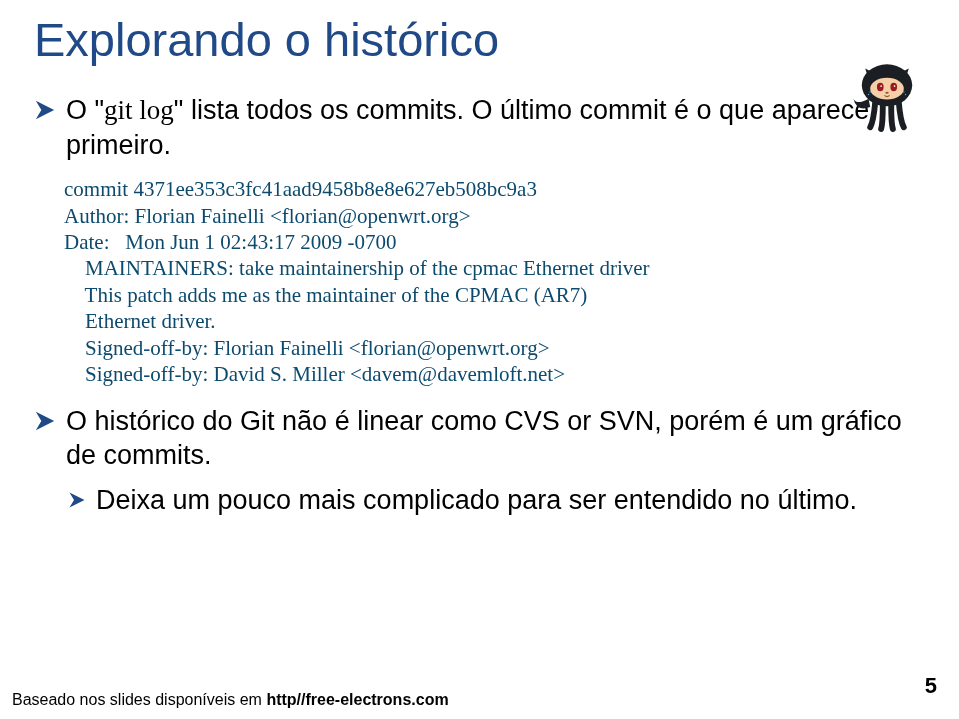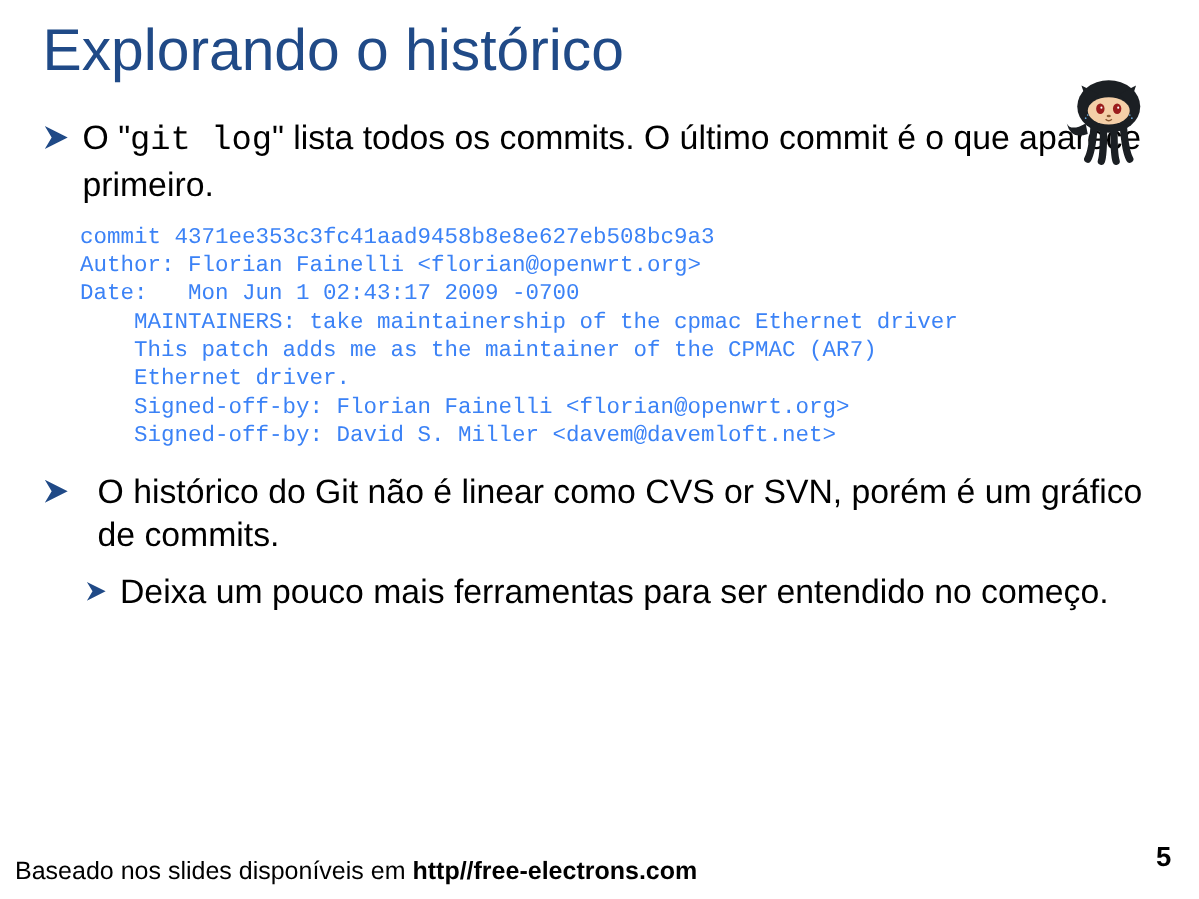--- a/index.html
+++ b/index.html
@@ -34,37 +34,37 @@
     margin-top: 6px;
   }
   .arrow-large svg { width: 22px; height: 22px; }
   .arrow-small svg { width: 18px; height: 18px; margin-top: 2px; }
   .body-text {
     font-size: 27px;
     color: #000;
     line-height: 1.28;
   }
   .mono {
-    font-family: Liberation Mono, monospace;
+    font-family: Liberation Serif, serif;
     text-align: center;
   }
   .code-block {
-    font-family: Liberation Mono, monospace;
-    font-size: 18px;
+    font-family: Liberation Serif, serif;
+    font-size: 21px;
     line-height: 1.26;
-    color: #3b82f6;
+    color: #0c4a6e;
     margin: 10px 0 16px 30px;
     white-space: pre;
   }
   .group { margin-bottom: 14px; }
   .footer {
     position: absolute;
     bottom: 10px;
     left: 12px;
-    font-size: 20px;
+    font-size: 16px;
     color: #000;
   }
   .footer b { font-weight: bold; }
   .page-num {
     position: absolute;
     bottom: 20px;
     right: 22px;
     font-size: 22px;
     font-weight: bold;
     color: #000;
@@ -98,36 +98,36 @@
   <div class="code-block">commit 4371ee353c3fc41aad9458b8e8e627eb508bc9a3
 Author: Florian Fainelli &lt;florian@openwrt.org&gt;
 Date:   Mon Jun 1 02:43:17 2009 -0700
     MAINTAINERS: take maintainership of the cpmac Ethernet driver
     This patch adds me as the maintainer of the CPMAC (AR7)
     Ethernet driver.
     Signed-off-by: Florian Fainelli &lt;florian@openwrt.org&gt;
     Signed-off-by: David S. Miller &lt;davem@davemloft.net&gt;</div>
 
 
-  <div class="bullet bullet-l1" style="margin-bottom:10px;gap:12px;">
+  <div class="bullet bullet-l1" style="margin-bottom:10px;">
     <span class="arrow arrow-large">
       <svg viewBox="0 0 24 24">
           <polygon points="2,2 22,12 2,22 8,12" fill="#204a87"></polygon>
         </svg>
     </span>
     <span class="body-text">O histórico do Git não é linear como CVS or SVN, porém é um gráfico de commits.</span>
   </div>
 
   <div class="bullet bullet-l2" style="margin-bottom:8px;">
     <span class="arrow arrow-small">
       <svg viewBox="0 0 24 24">
           <polygon points="2,2 22,12 2,22 8,12" fill="#204a87"></polygon>
         </svg>
     </span>
-    <span class="body-text">Deixa um pouco mais ferramentas para ser entendido no começo.</span>
+    <span class="body-text">Deixa um pouco mais complicado para ser entendido no último.</span>
   </div>
 
 </div>
 
 <div class="octocat">
   <svg viewBox="0 0 100 100">
 
     <ellipse cx="50" cy="42" rx="30" ry="25" fill="#1b1f23"></ellipse>
 
     <path d="M24 22 L30 40 L40 30 Z" fill="#1b1f23"></path>

